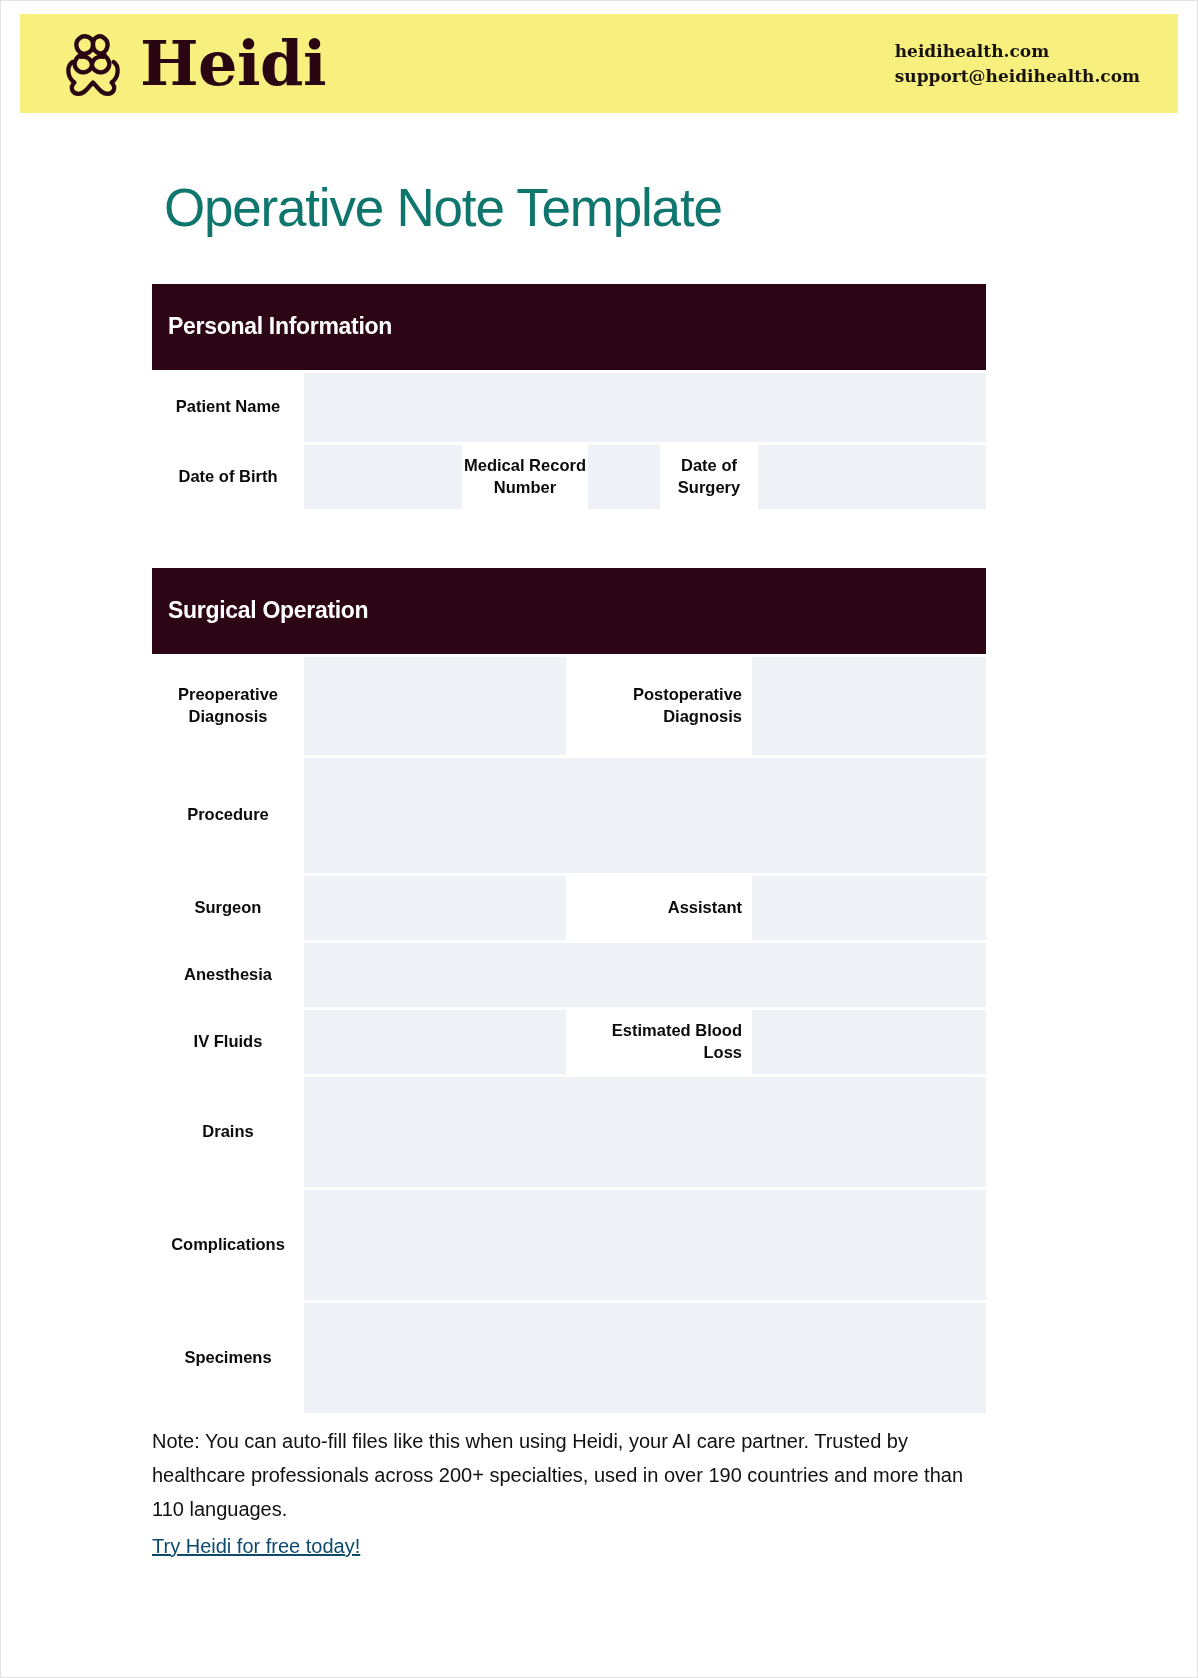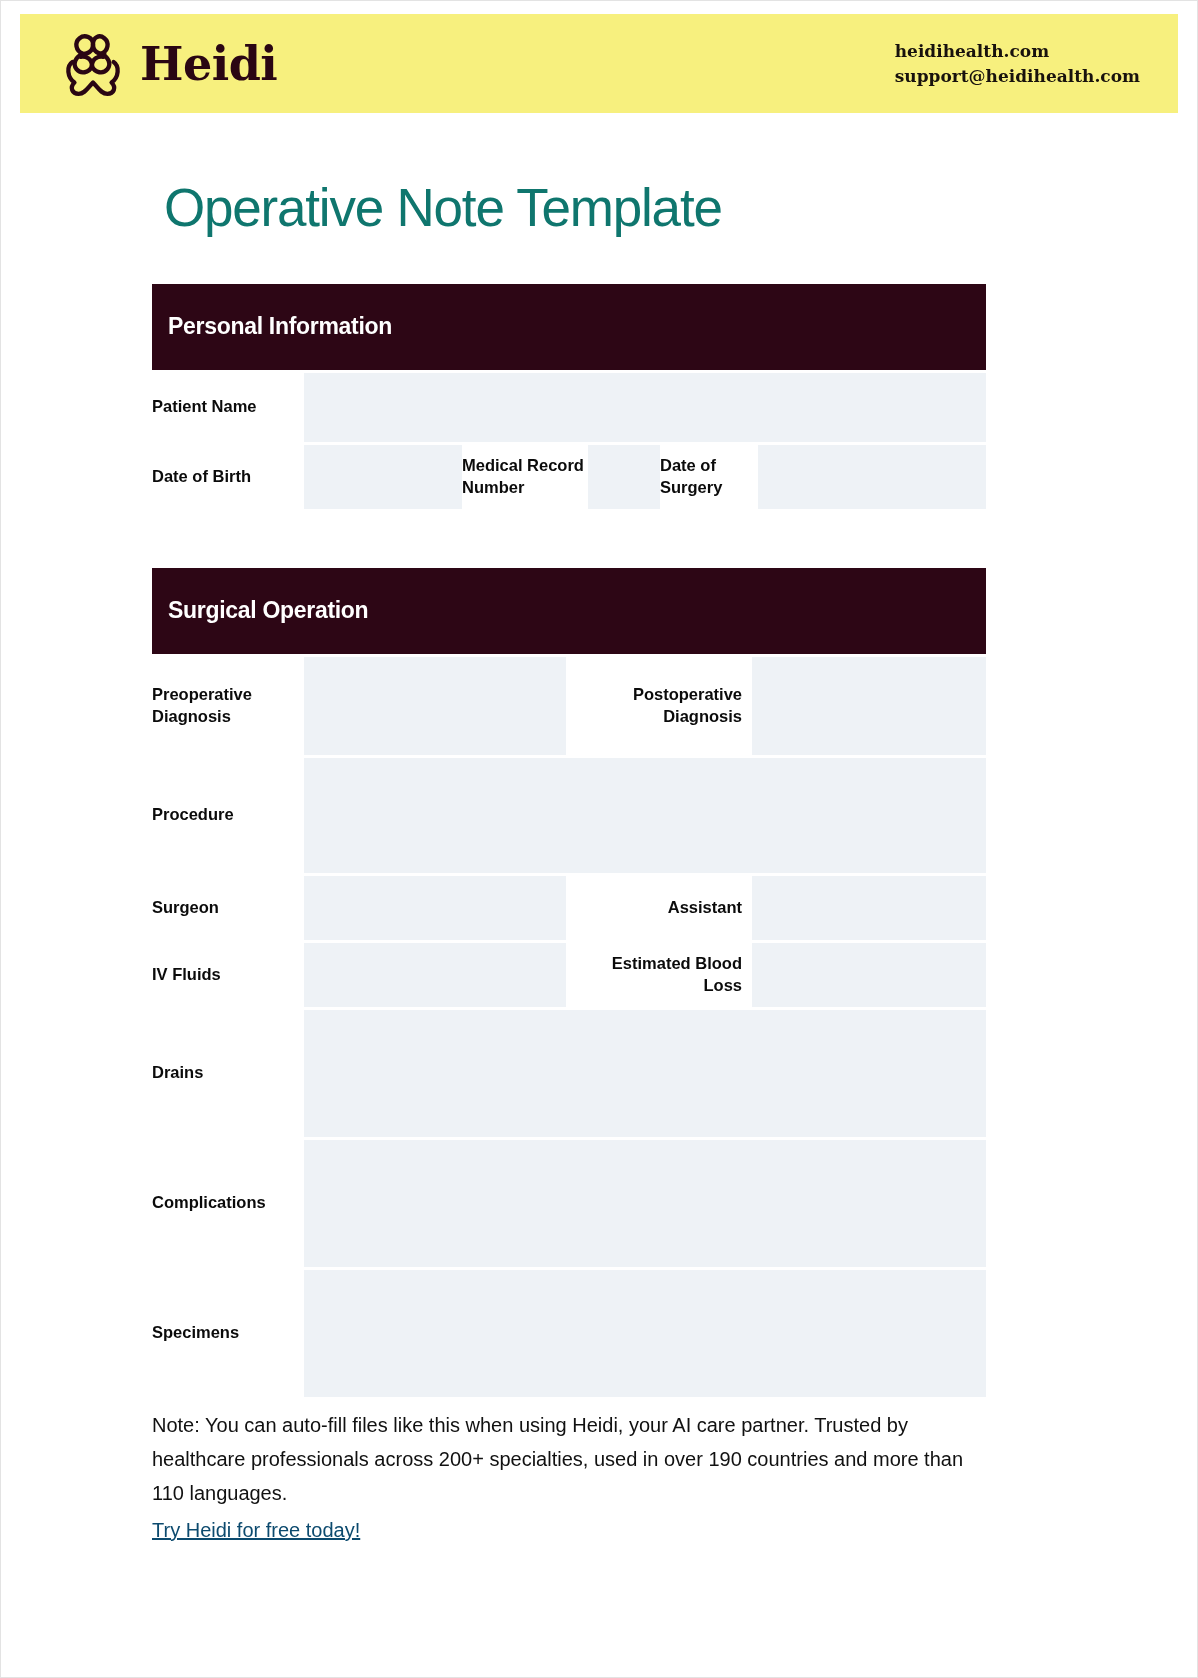--- a/index.html
+++ b/index.html
@@ -54,21 +54,21 @@
     gap: 14px;
   }
   .brand-mark {
     width: 66px;
     height: 66px;
     flex: 0 0 auto;
     display: block;
   }
   .brand-wordmark {
     font-family: "DejaVu Serif", serif;
-    font-size: 46px;
+    font-size: 62px;
     font-weight: 700;
     color: #2a0613;
     letter-spacing: -0.5px;
     line-height: 1;
   }
   .brand-contact {
     font-family: "DejaVu Serif", serif;
     font-size: 17px;
     line-height: 1.45;
     color: #18120d;
@@ -120,30 +120,31 @@
   }
 
   .cell-label {
     font-size: 16.5px;
     font-weight: 700;
     color: #0b0b0b;
     padding: 0 14px 0 10px;
     line-height: 1.32;
     background: #ffffff;
     white-space: normal;
+    text-align: center;
   }
   .cell-label.right { text-align: right; padding: 0 10px 0 14px; }
 
   .cell-input {
     background: #eef2f6;
   }
 
   .r-tall   { height: 69px; }
   .r-mid    { height: 64px; }
-  .r-big    { height: 127px; }
+  .r-big    { height: 110px; }
   .r-huge   { height: 98px; }
   .r-xl     { height: 115px; }
 
   
   .note {
     margin-top: 8px;
     font-size: 20px;
     line-height: 1.72;
     color: #111111;
     width: 836px;
@@ -228,20 +229,24 @@
           <td class="cell-input" colspan="3" style="height:115px;"></td>
         </tr>
 
         <tr class="r-mid">
           <td class="cell-label" style="width:152px;">Surgeon</td>
           <td class="cell-input" style="width:262px;"></td>
           <td class="cell-label right" style="width:162px;">Assistant</td>
           <td class="cell-input"></td>
         </tr>
 
+        <tr class="r-mid">
+          <td class="cell-label" style="width:152px;">Anesthesia</td>
+          <td class="cell-input" colspan="3"></td>
+        </tr>
 
         <tr class="r-mid">
           <td class="cell-label" style="width:152px;">IV Fluids</td>
           <td class="cell-input" style="width:262px;"></td>
           <td class="cell-label right" style="width:162px;">Estimated Blood Loss</td>
           <td class="cell-input"></td>
         </tr>
 
         <tr class="r-big">
           <td class="cell-label" style="width:152px;">Drains</td>

